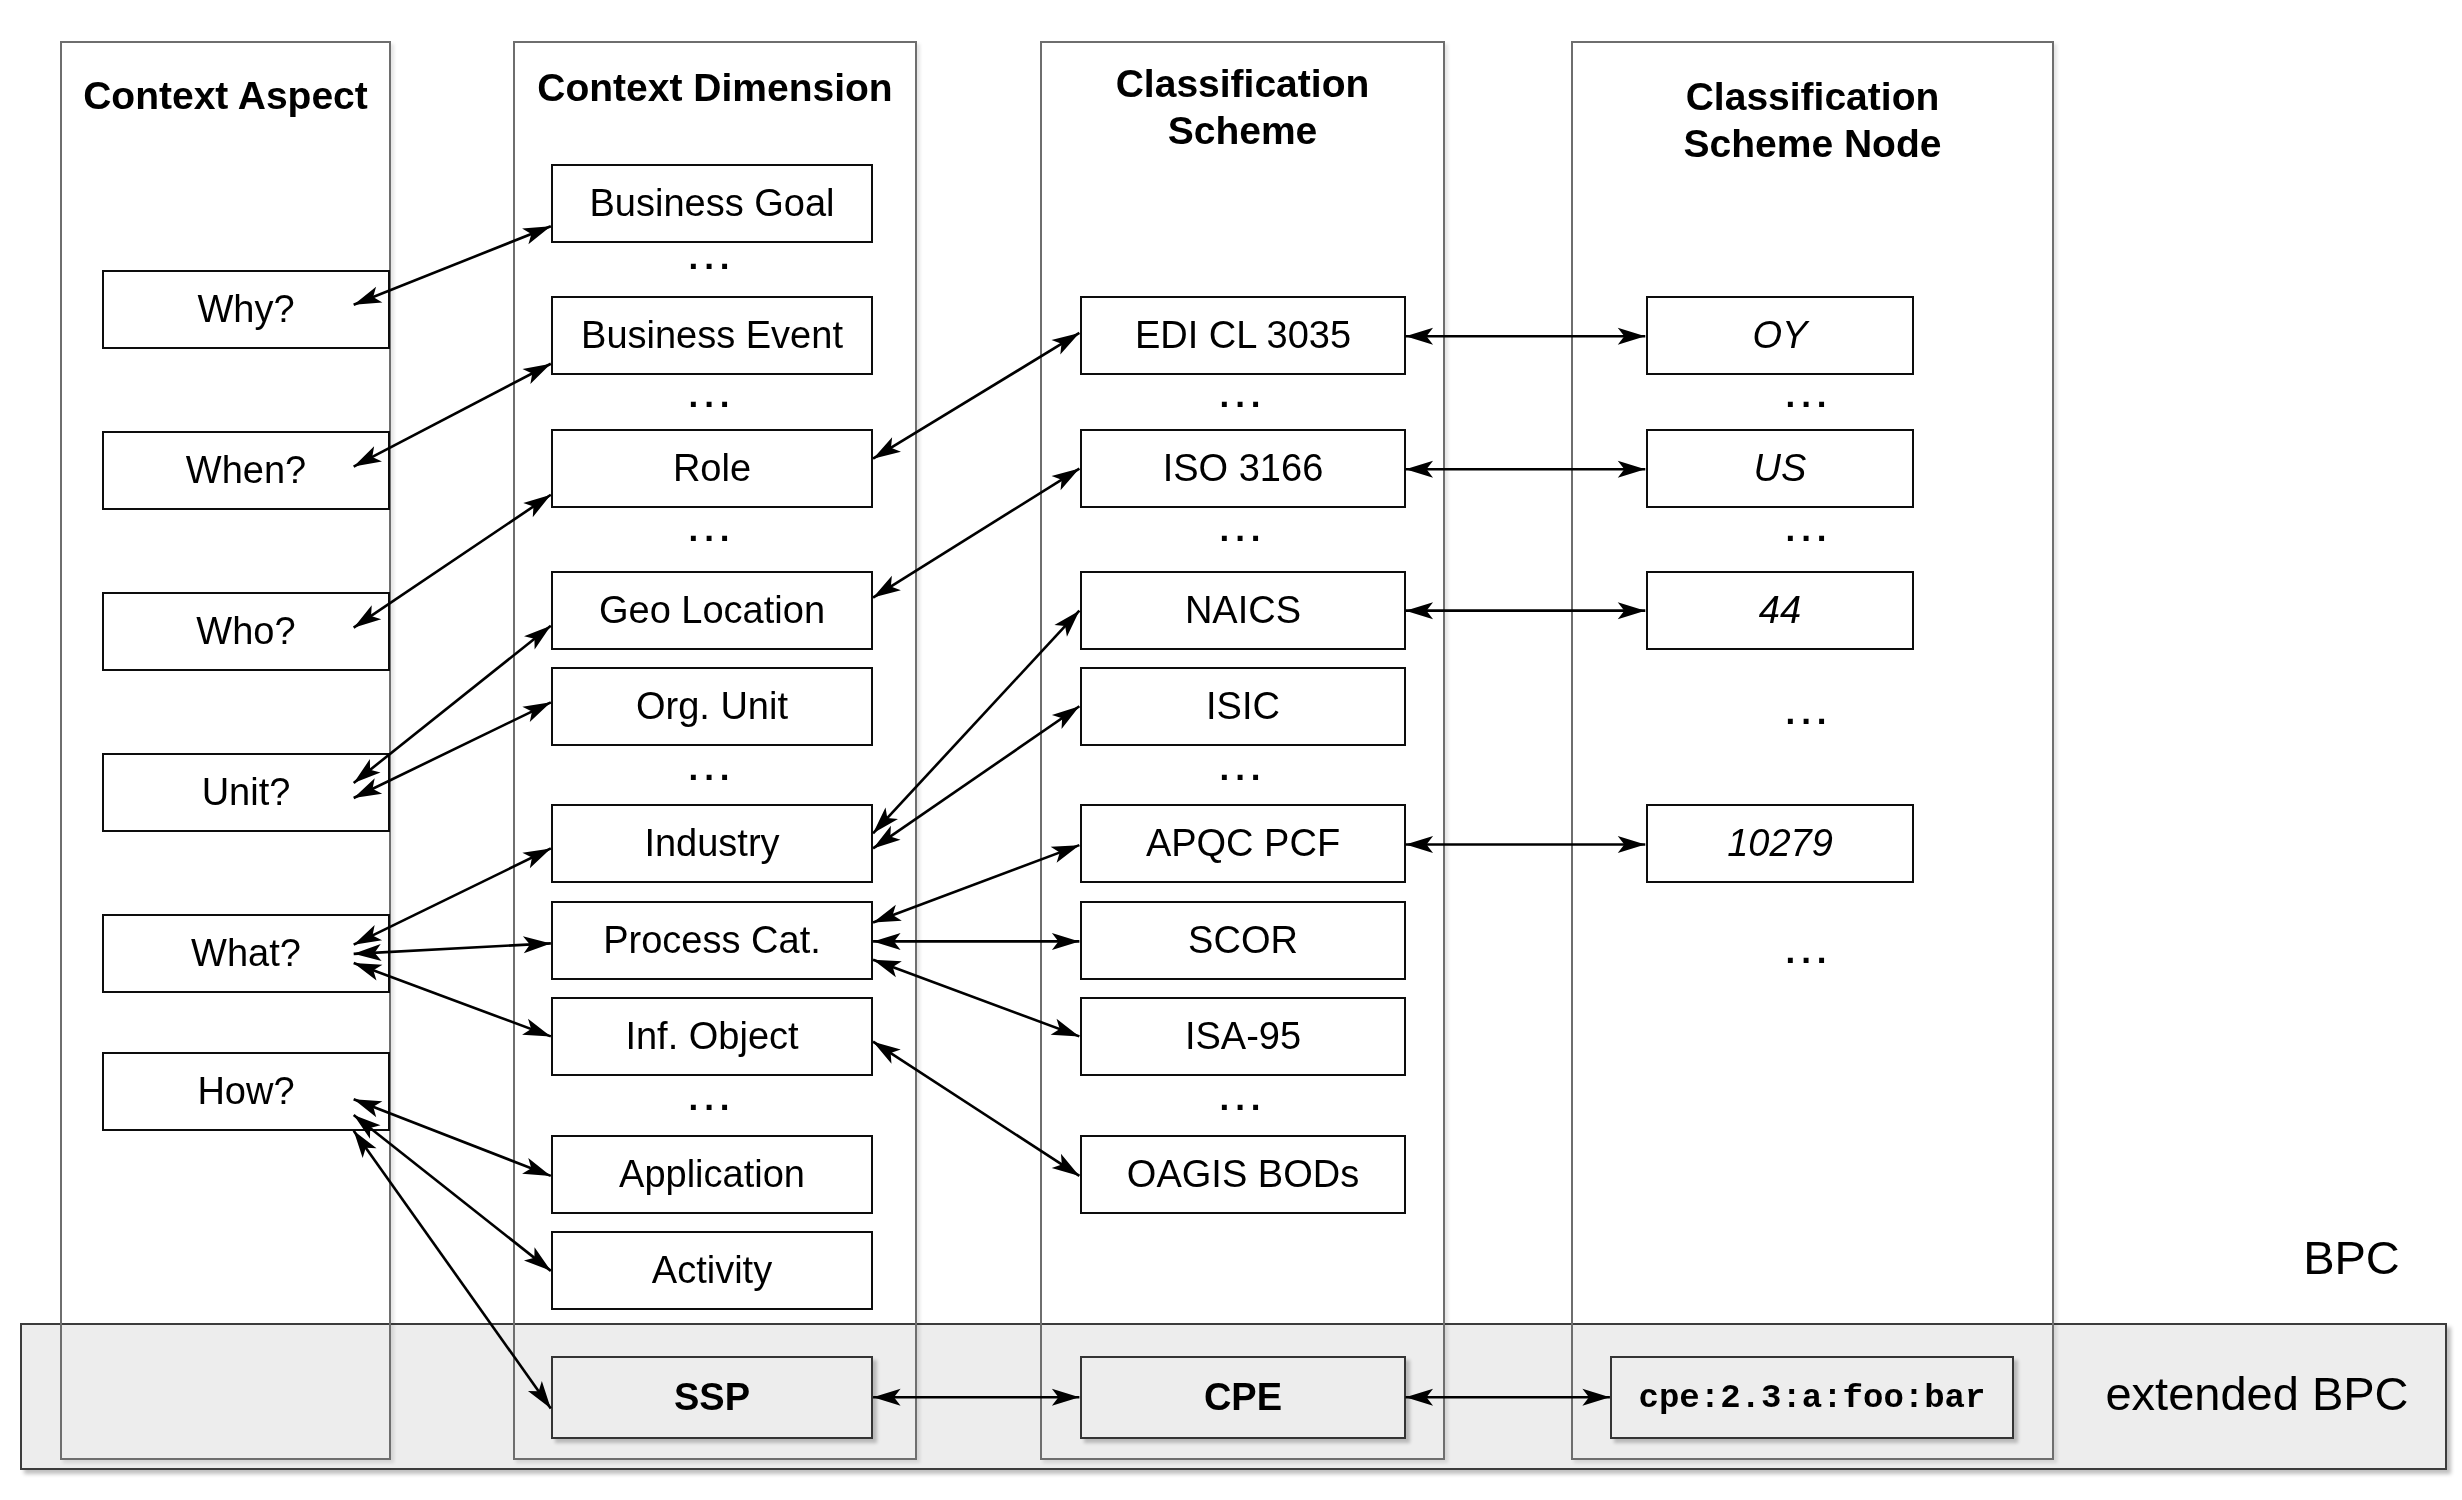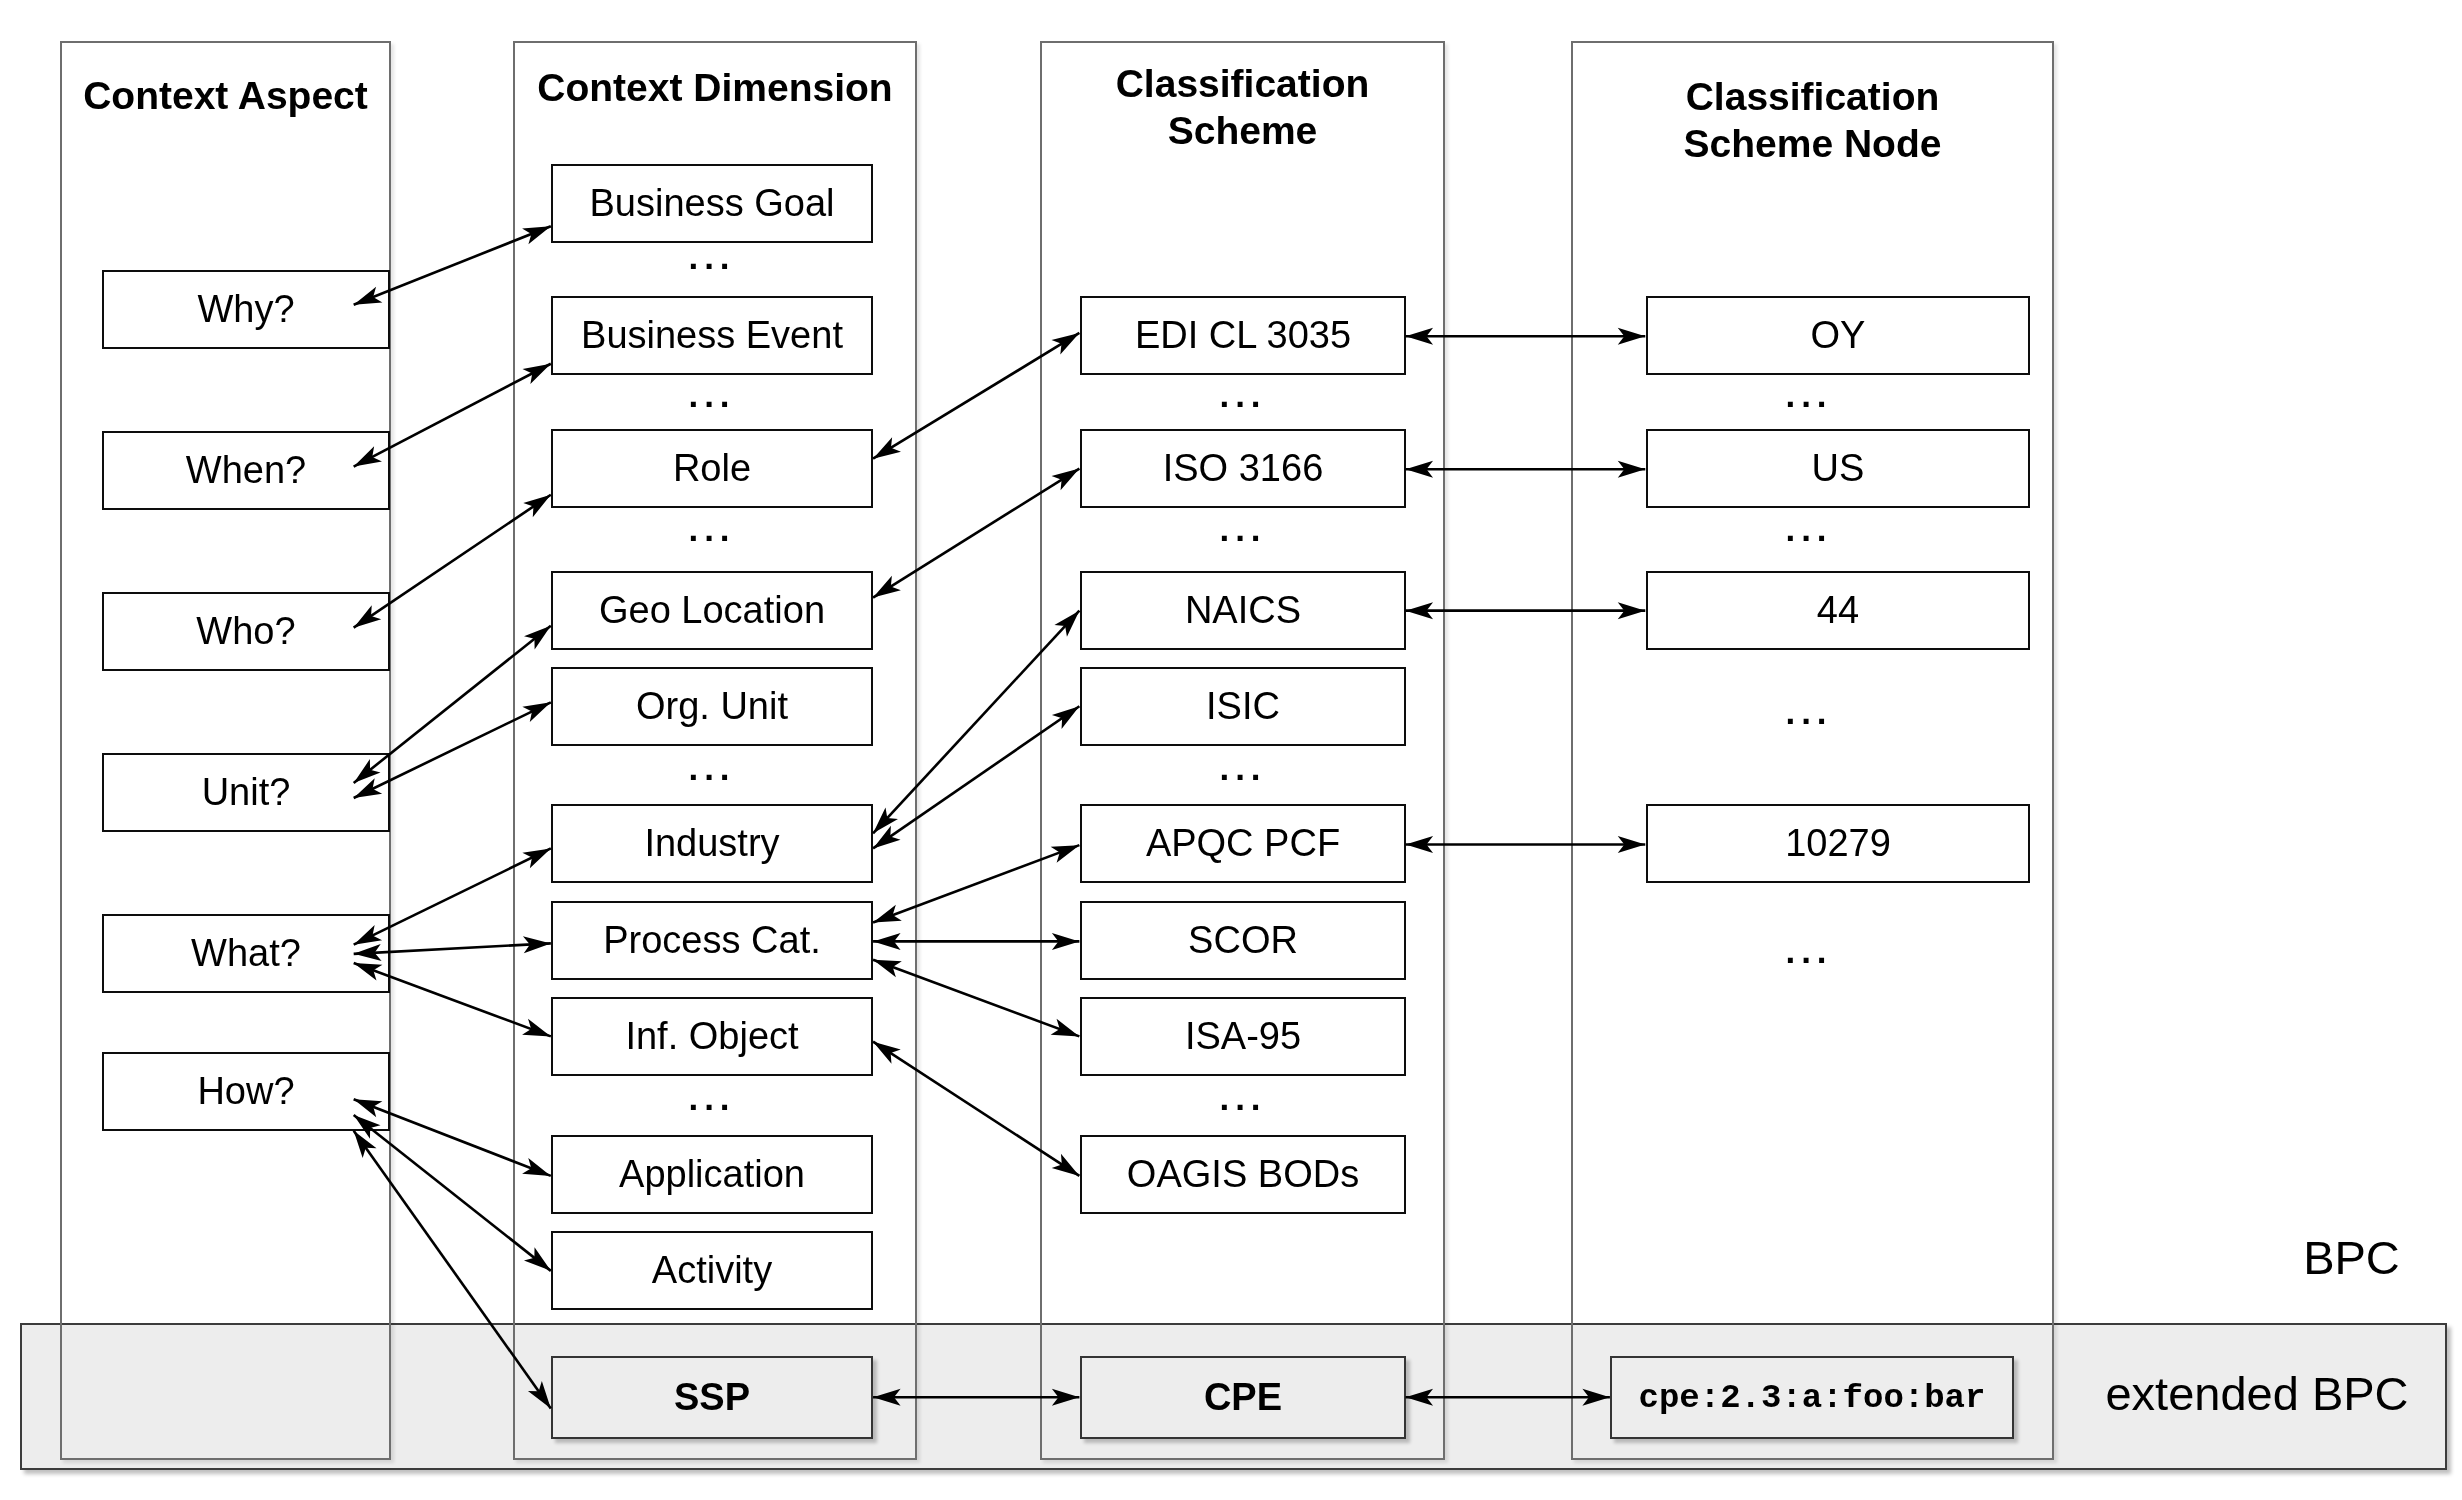--- a/index.html
+++ b/index.html
@@ -49,21 +49,21 @@
     background:#ffffff;
     box-sizing:border-box;
     display:flex;align-items:center;justify-content:center;
     font-size:38px;
     z-index:4;
     white-space:nowrap;
   }
   .aspect{left:102px;width:288px;}
   .dim{left:551px;width:322px;}
   .scheme{left:1080px;width:326px;}
-  .cnode{left:1646px;width:384px;}
+  .cnode{left:1646px;width:268px;font-style:italic;}
   .band-box{
     top:1356px;height:83px;
     background:transparent;
     border-color:#343434;
     box-shadow:3.9px 3.9px 3.3px rgba(0,0,0,0.22);
     font-weight:700;
   }
   .mono{
     font-family:"Liberation Mono","DejaVu Sans Mono",monospace;
     font-size:34px;font-weight:700;letter-spacing:0px;

